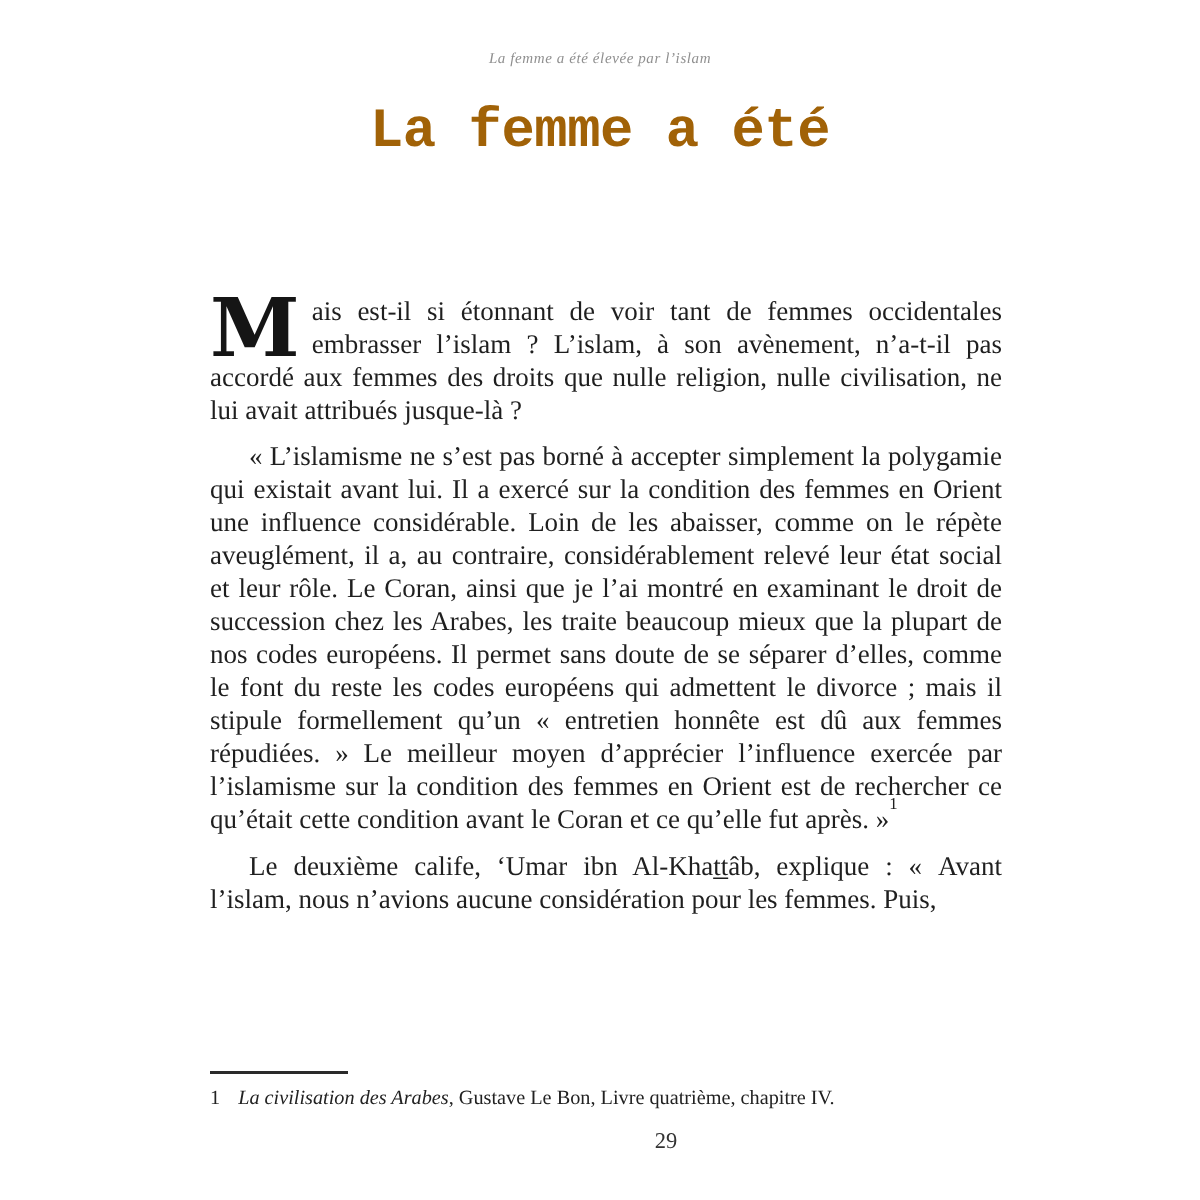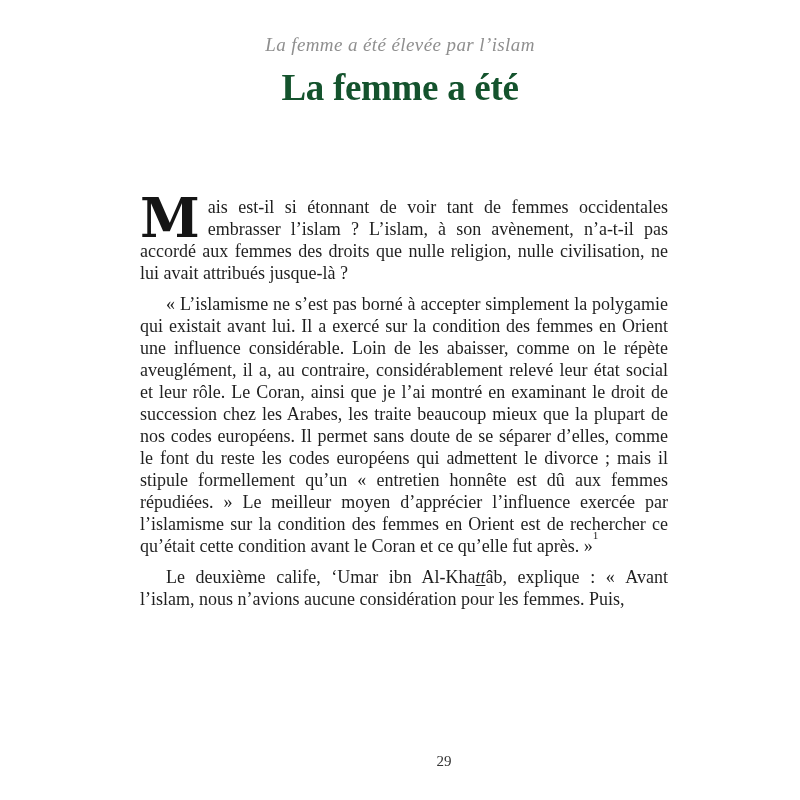--- a/index.html
+++ b/index.html
@@ -1,46 +1,46 @@
 <!DOCTYPE html>
 <html lang="fr"><head>
 <meta charset="utf-8">
 <style>
   html,body{margin:0;padding:0;background:#ffffff;}
   body{width:800px;height:800px;overflow:hidden;font-family:"Liberation Serif",serif;color:#1f1f1f;}
   .page{position:relative;width:800px;height:800px;background:#ffffff;}
 
   .running-header{
     position:absolute;top:34px;left:0;width:100%;
-    text-align:center;font-style:italic;font-size:19px;
+    text-align:center;font-style:italic;font-size:10px;
     color:#8f8f8f;letter-spacing:.4px;
   }
 
   .chapter-title{
     position:absolute;top:68px;left:0;width:100%;margin:0;
-    text-align:center;font-family:Liberation Serif, serif;
+    text-align:center;font-family:Liberation Mono, monospace;
     font-weight:800;font-size:37px;line-height:40px;
-    color:#14532d;letter-spacing:-.3px;
+    color:#a16207;letter-spacing:-.3px;
   }
 
   .content{
     position:absolute;left:140px;top:196px;width:528px;
     font-size:18px;line-height:22px;text-align:justify;
     color:#1f1f1f;
   }
   .content p{margin:0 0 9px 0;text-indent:26px;}
   .content p.first{text-indent:0;}
   .dropcap{
     float:left;font-size:54px;line-height:41px;
     padding:2px 8px 0 0;font-weight:bold;color:#151515;
     font-family:"DejaVu Serif",serif;
   }
   .content i{font-style:italic;}
   .content sup{font-size:.62em;position:relative;top:-.5em;line-height:0;}
-  .u{text-decoration:underline;text-underline-offset:2px;font-style:italic;}
+  .u{text-decoration:underline;text-underline-offset:2px;}
 
   .footnote{position:absolute;left:140px;top:714px;width:528px;font-size:13.5px;line-height:17px;color:#222;}
   .fn-rule{width:92px;border-top:2px solid #2a2a2a;margin-bottom:7px;}
   .fn-num{display:inline-block;margin-right:12px;}
   .fn-text i{font-style:italic;}
 
   .page-number{
     position:absolute;top:753px;left:0;width:100%;
     text-align:center;font-size:15px;color:#333;padding-left:44px;
   }
@@ -55,16 +55,22 @@
   <h1 class="chapter-title">
     <span>La femme a été</span><br>
   </h1>
 
   <div class="content" id="content">
       <p class="first"><span class="dropcap">M</span>ais est-il si étonnant de voir tant de femmes occidentales embrasser l’islam&nbsp;? L’islam, à son avènement, n’a-t-il pas accordé aux femmes des droits que nulle religion, nulle civilisation, ne lui avait attribués jusque-là&nbsp;?</p>
       <p>«&nbsp;L’islamisme ne s’est pas borné à accepter simplement la polygamie qui existait avant lui. Il a exercé sur la condition des femmes en Orient une influence considérable. Loin de les abaisser, comme on le répète aveuglément, il a, au contraire, considérablement relevé leur état social et leur rôle. Le Coran, ainsi que je l’ai montré en examinant le droit de succession chez les Arabes, les traite beaucoup mieux que la plupart de nos codes européens. Il permet sans doute de se séparer d’elles, comme le font du reste les codes européens qui admettent le divorce&nbsp;; mais il stipule formellement qu’un «&nbsp;entretien honnête est dû aux femmes répudiées.&nbsp;» Le meilleur moyen d’apprécier l’influence exercée par l’islamisme sur la condition des femmes en Orient est de rechercher ce qu’était cette condition avant le Coran et ce qu’elle fut après.&nbsp;»<sup>1</sup></p>
       <p>Le deuxième calife, ‘Umar ibn Al-Kha<span class="u">tt</span>âb, explique&nbsp;: «&nbsp;Avant l’islam, nous n’avions aucune considération pour les femmes. Puis,</p>
     </div>
 
+  <div class="footnote">
+    <div class="fn-rule"></div>
+    <div class="fn-text">
+      <span class="fn-num">1</span><span id="fn-segments"><i>La civilisation des Arabes</i>, Gustave Le Bon, Livre quatrième, chapitre IV.</span>
+    </div>
+  </div>
 
   <div class="page-number">29</div>
 
 </div>
 
 </body></html>

